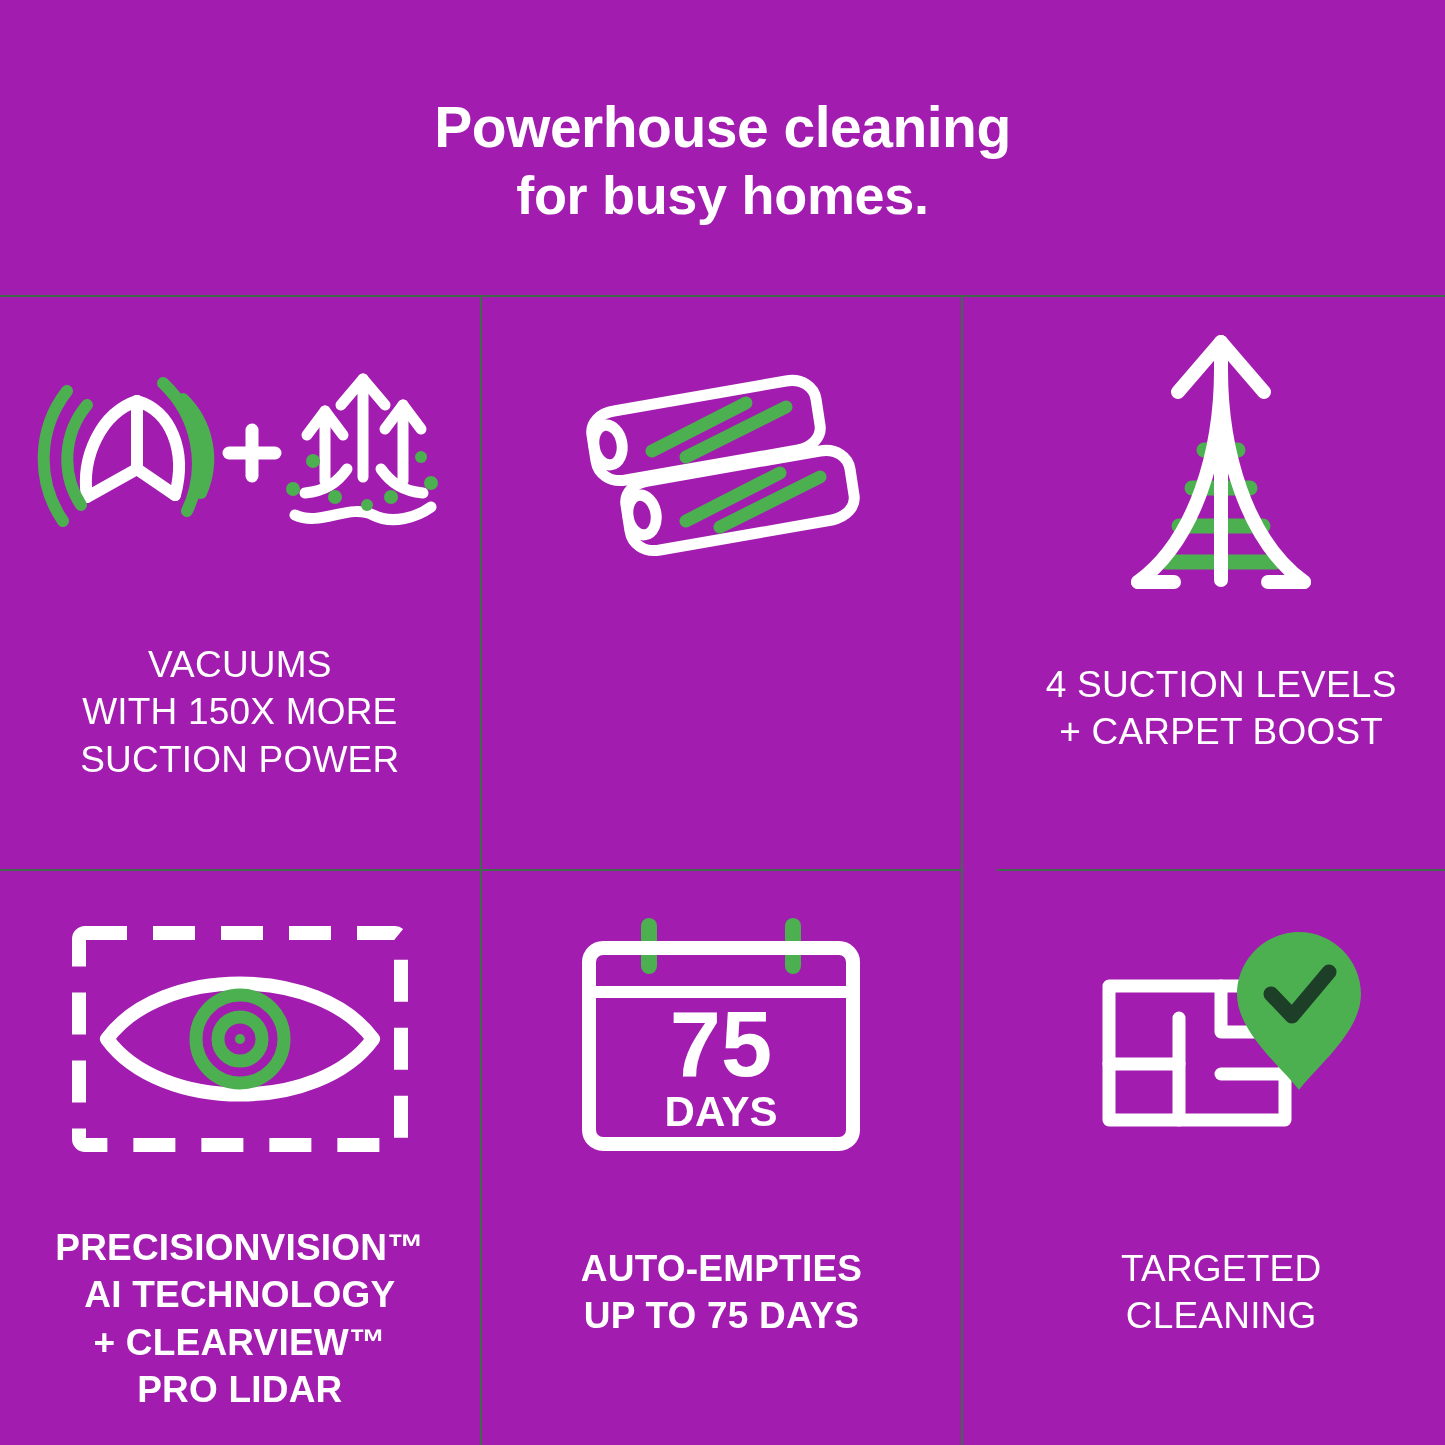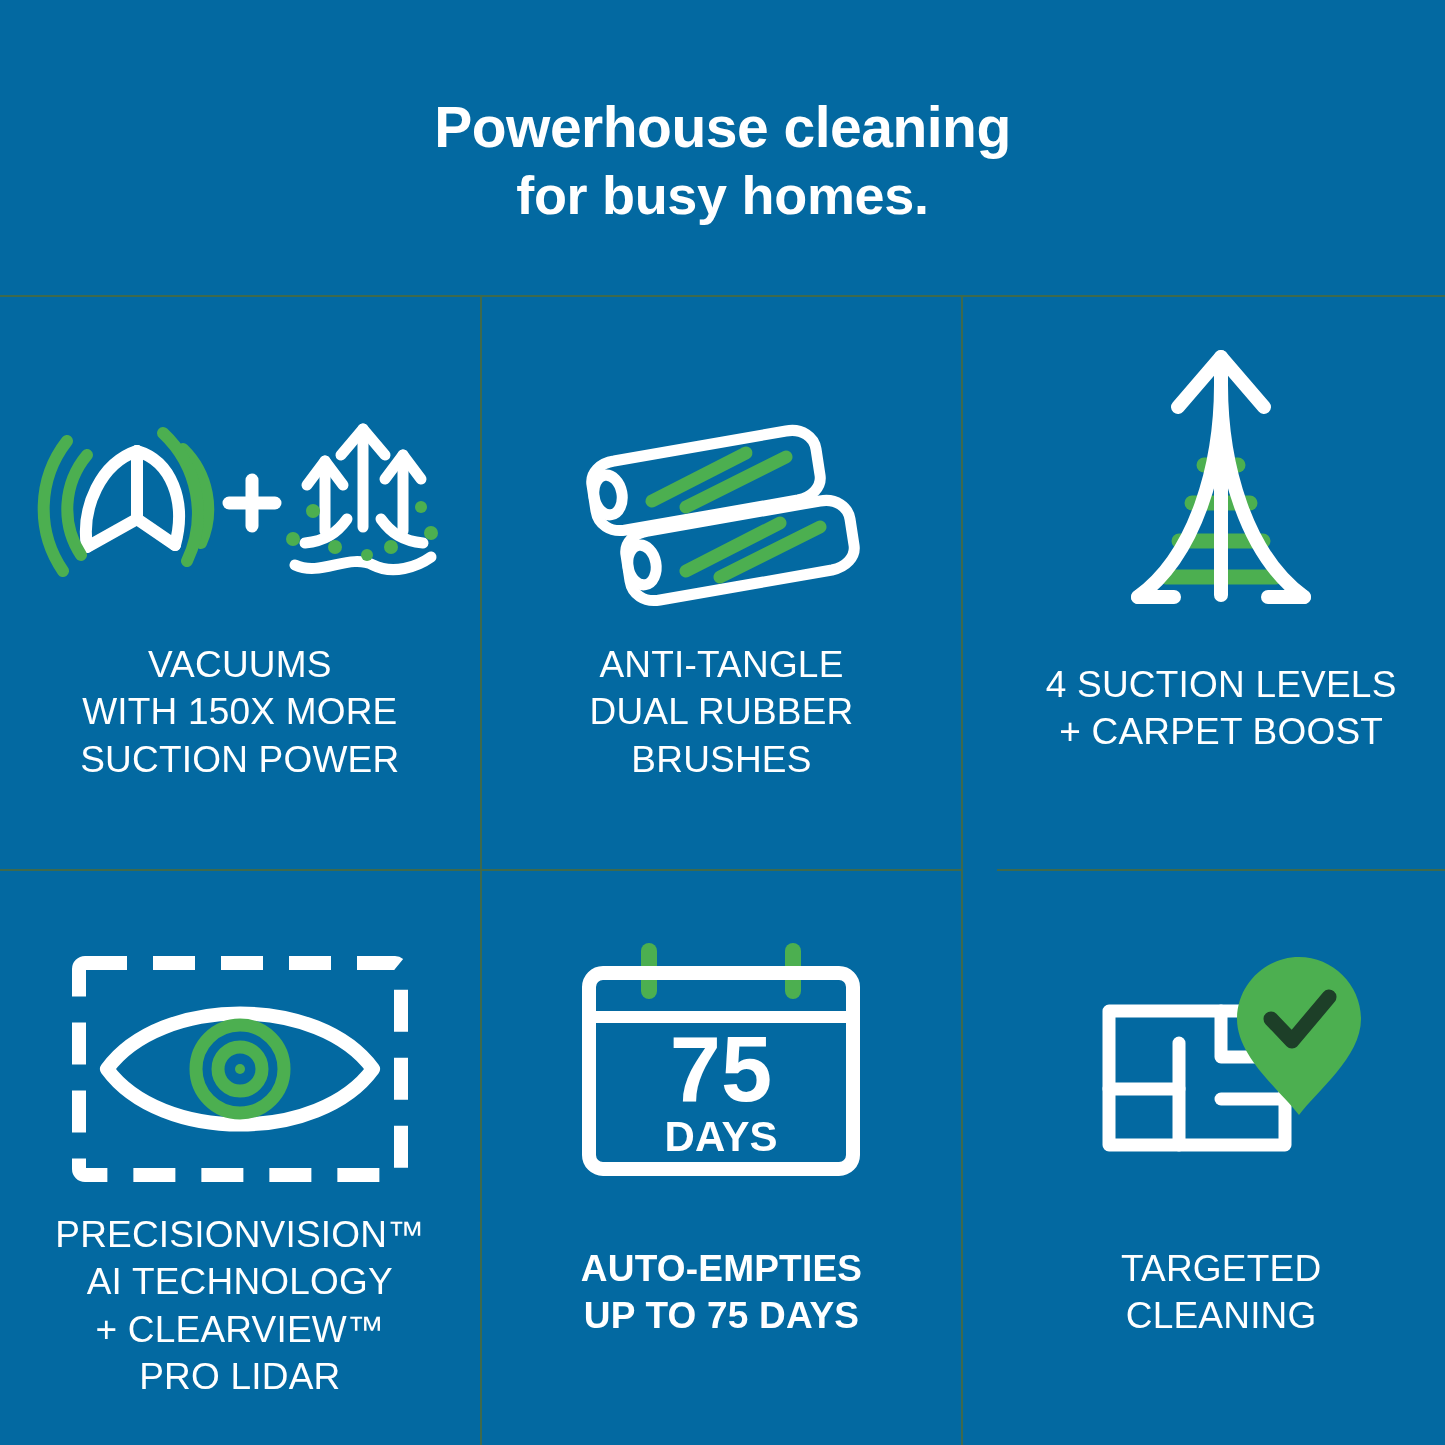--- a/index.html
+++ b/index.html
@@ -10,21 +10,21 @@
   body {
     width: 1445px;
     height: 1445px;
     font-family: "Liberation Sans", sans-serif;
     color: #ffffff;
     overflow: hidden;
   }
   .board {
     width: 1445px;
     height: 1445px;
-    background: #0369a1;
+    background: #a21caf;
     display: flex;
     flex-direction: column;
     box-sizing: border-box;
   }
 
   
   .header {
     height: 295px;
     flex: 0 0 295px;
     display: flex;
@@ -67,21 +67,21 @@
     border-right: 2px solid #3f6a4c;
     border-bottom: 2px solid #3f6a4c;
   }
   .cell:nth-child(3n) { border-right: none; margin-left: 34px; }
   .grid .cell:nth-child(n+4) { border-bottom: none; }
 
   .icon-area {
     flex: 0 0 auto;
     height: 300px;
     display: flex;
-    align-items: flex-end;
+    align-items: center;
     justify-content: center;
     width: 100%;
   }
   .cell.row2 .icon-area { height: 300px; }
 
   .caption {
     margin-top: 14px;
     text-align: center;
     font-size: 37px;
     line-height: 1.28;
@@ -90,21 +90,21 @@
     white-space: pre-line;
   }
   .cell.row2 .caption {
     margin-top: 18px;
   }
 
   
   .cell[data-name="feature-cell-suction"] .caption { margin-top: 26px; }
   .cell[data-name="feature-cell-brushes"] .caption { margin-top: 26px; }
   .cell[data-name="feature-cell-levels"] .caption { margin-top: 46px; }
-  .cell[data-name="feature-cell-lidar"] .caption { margin-top: 22px; }
+  .cell[data-name="feature-cell-lidar"] .caption { margin-top: 35px; font-weight: bold; }
   .cell[data-name="feature-cell-autoempty"] .caption { margin-top: 56px; font-weight: bold; }
   .cell[data-name="feature-cell-targeted"] .caption { margin-top: 56px; text-align: center; }
 
   svg { display: block; overflow: visible; }
 </style>
 </head>
 <body>
 
 <div class="board" data-name="feature-board">
 
@@ -182,23 +182,20 @@
 
             <g stroke="#4caf50" stroke-width="13" stroke-linecap="round">
               <line x1="96" y1="86" x2="190" y2="38"></line>
               <line x1="130" y1="92" x2="230" y2="42"></line>
               <line x1="130" y1="156" x2="224" y2="108"></line>
               <line x1="164" y1="162" x2="264" y2="112"></line>
             </g>
           </svg>
         </span>
       </div>
-      <div class="caption" data-name="feature-caption">ANTI-TANGLE
-DUAL RUBBER
-BRUSHES</div>
     </div>
 
     <div class="cell row1" data-name="feature-cell-levels">
       <div class="icon-area" data-name="icon-area">
         <span data-name="suction-levels-arrow-icon">
           <svg width="270" height="270" viewBox="0 0 270 270">
 
             <g stroke="#4caf50" stroke-width="15" stroke-linecap="round">
               <line x1="118" y1="120" x2="152" y2="120"></line>
               <line x1="106" y1="158" x2="164" y2="158"></line>

